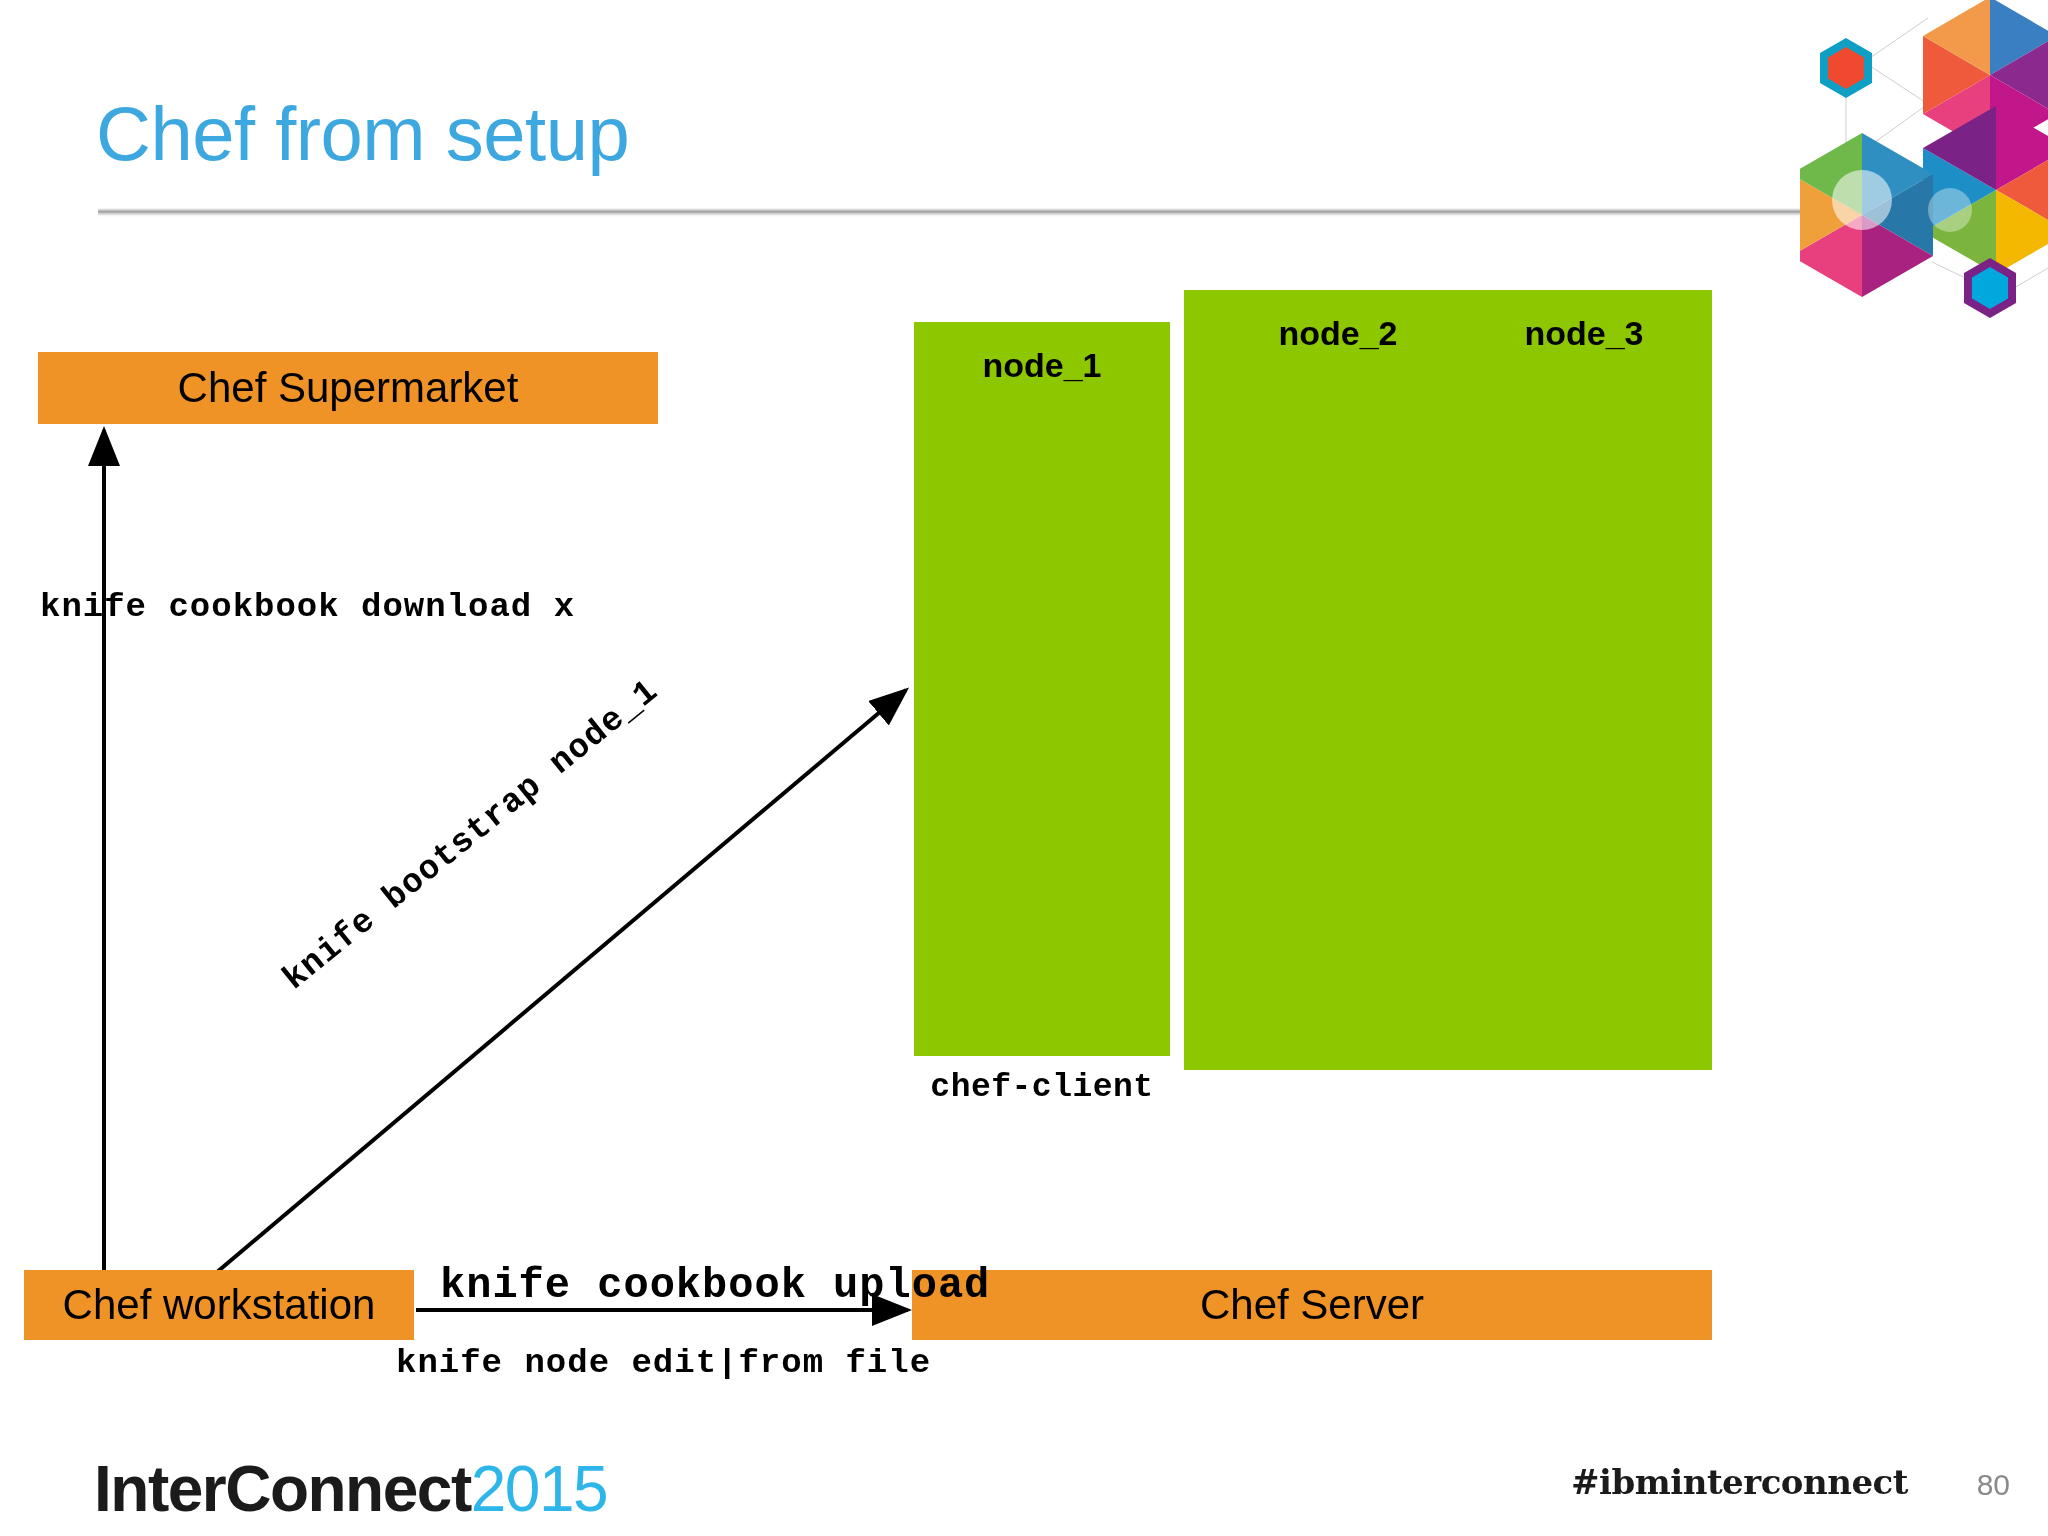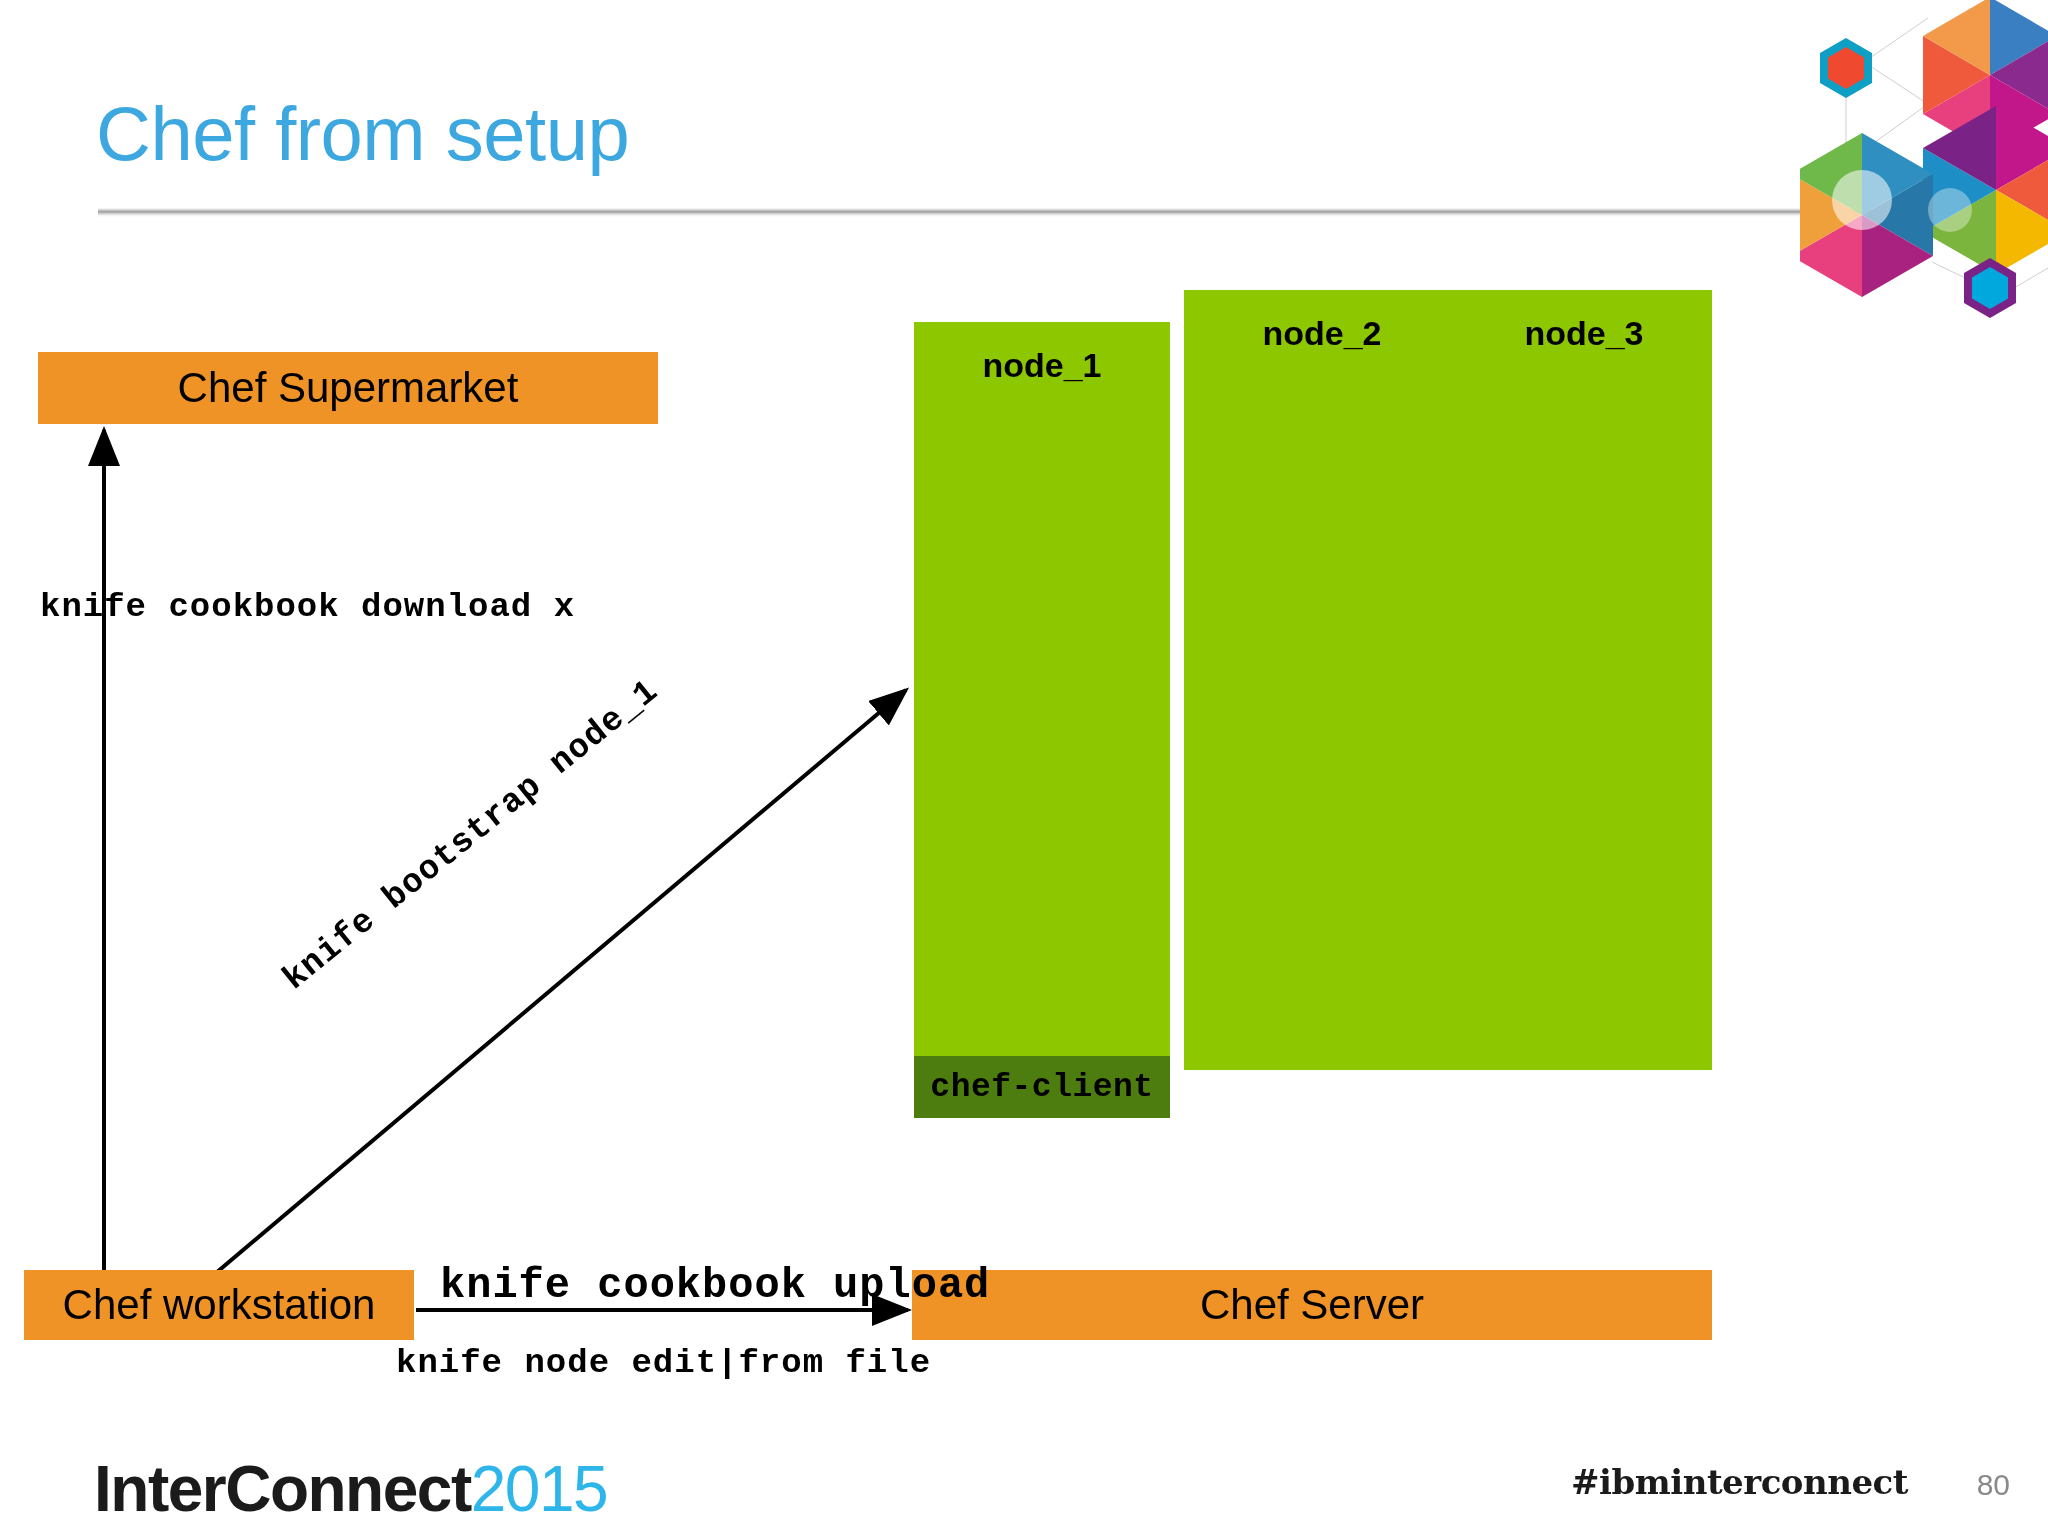--- a/index.html
+++ b/index.html
@@ -78,21 +78,21 @@
     font-weight: bold;
     font-size: 34px;
     color: #000000;
   }
   .chef-client-band {
     position: absolute;
     left: 0;
     bottom: 0;
     width: 100%;
     height: 62px;
-    background: #4d7c0f;
+    background: #ffffff;
     display: flex;
     align-items: center;
     justify-content: center;
     font-family: "Liberation Mono", monospace;
     font-weight: bold;
     font-size: 33px;
     color: #000000;
     letter-spacing: 0.5px;
   }
 
@@ -103,21 +103,21 @@
   }
   #box-workstation {
     left: 24px; top: 1270px; width: 390px; height: 70px;
     font-size: 42px;
   }
   #box-server {
     left: 912px; top: 1270px; width: 800px; height: 70px;
     font-size: 42px;
   }
   #node-1 { left: 914px; top: 290px; width: 256px; height: 796px; margin-top: 32px; }
-  #node-2 { left: 1184px; top: 290px; width: 276px; height: 780px; }
+  #node-2 { left: 1184px; top: 290px; width: 276px; height: 780px; padding-left: 32px; }
   #node-3 { left: 1456px; top: 290px; width: 256px; height: 780px; }
 
   
   .cmd {
     position: absolute;
     font-family: "Liberation Mono", monospace;
     font-weight: bold;
     color: #000000;
     white-space: nowrap;
   }

